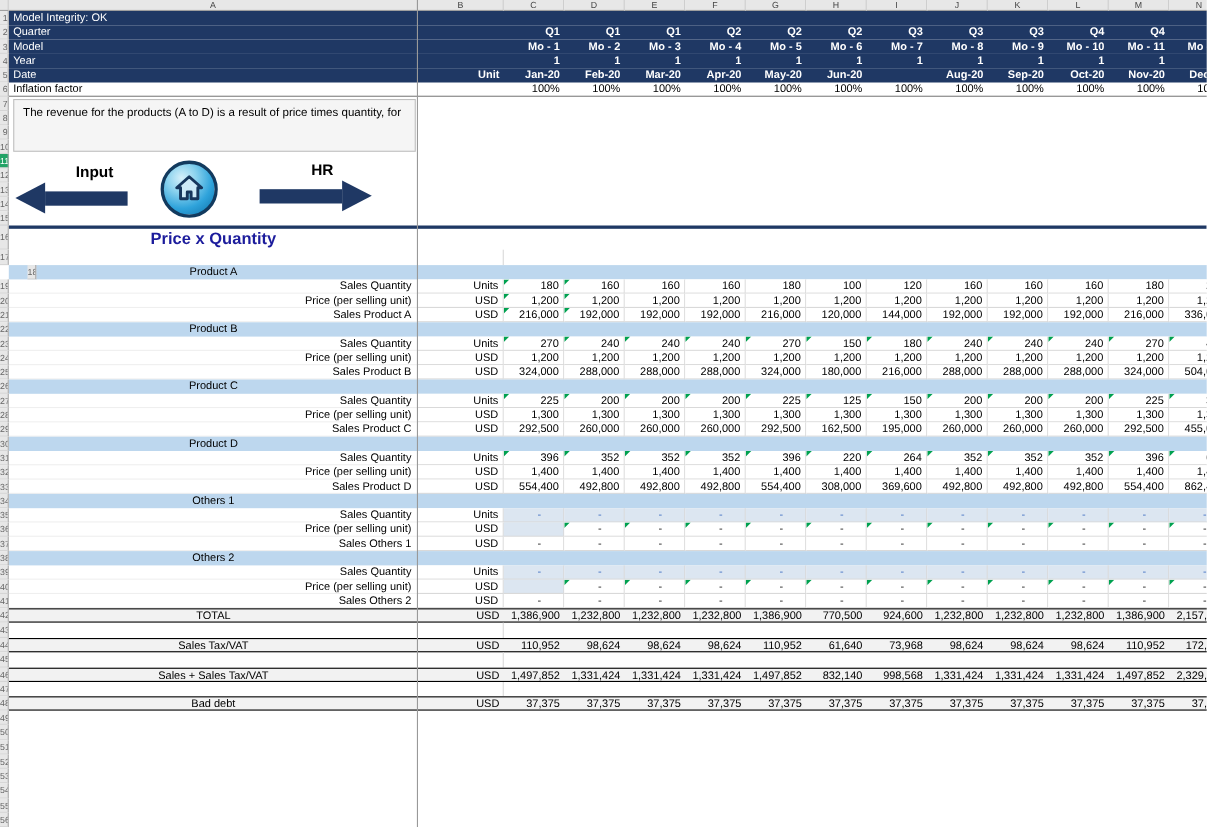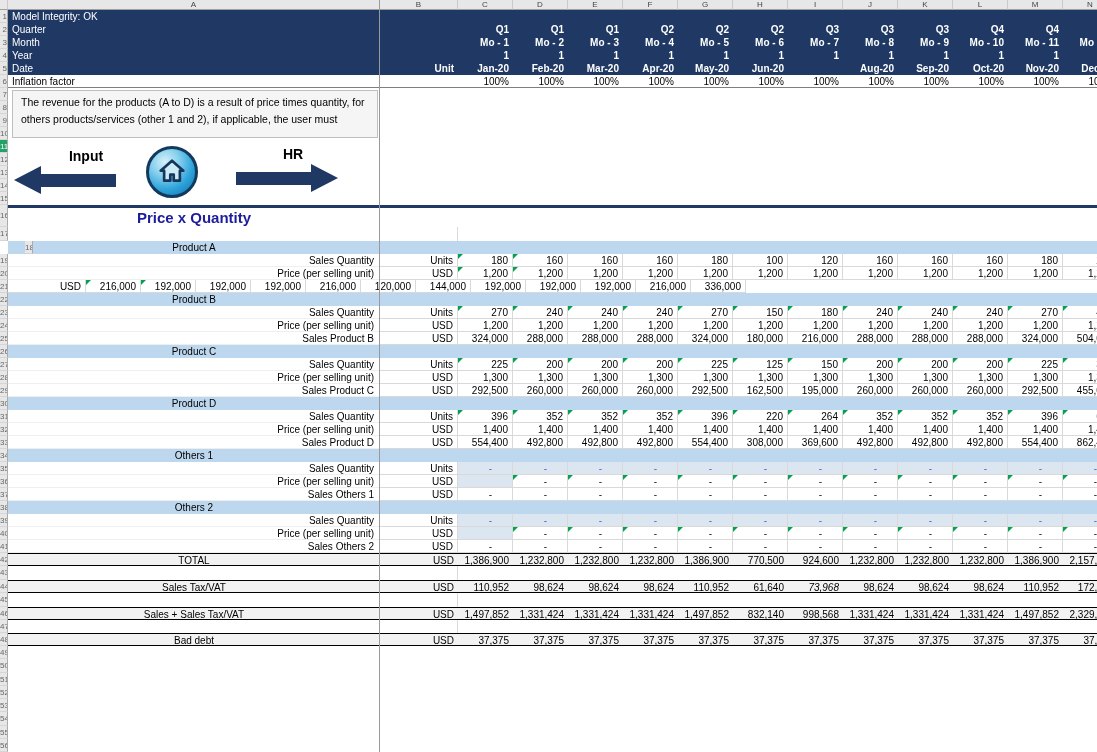--- a/index.html
+++ b/index.html
@@ -157,21 +157,21 @@
         <div class="cell hdr-val" style="width: 55px;">Q2</div>
         <div class="cell hdr-val" style="width: 55px;">Q2</div>
         <div class="cell hdr-val" style="width: 55px;">Q3</div>
         <div class="cell hdr-val" style="width: 55px;">Q3</div>
         <div class="cell hdr-val" style="width: 55px;">Q3</div>
         <div class="cell hdr-val" style="width: 55px;">Q4</div>
         <div class="cell hdr-val" style="width: 55px;">Q4</div>
         <div class="cell hdr-val" style="width: 55px;">Q4</div>
       </div>
       <div class="row hdr" style="height: 13px; line-height: 13px;">
-        <div class="cell lbl-left" style="width: 372px;">Month</div>
+        <div class="cell lbl-left" style="width: 372px;">Model</div>
         <div class="cell hdr-val" style="width: 78px;"></div>
         <div class="cell hdr-val" style="width: 55px;">Mo - 1</div>
         <div class="cell hdr-val" style="width: 55px;">Mo - 2</div>
         <div class="cell hdr-val" style="width: 55px;">Mo - 3</div>
         <div class="cell hdr-val" style="width: 55px;">Mo - 4</div>
         <div class="cell hdr-val" style="width: 55px;">Mo - 5</div>
         <div class="cell hdr-val" style="width: 55px;">Mo - 6</div>
         <div class="cell hdr-val" style="width: 55px;">Mo - 7</div>
         <div class="cell hdr-val" style="width: 55px;">Mo - 8</div>
         <div class="cell hdr-val" style="width: 55px;">Mo - 9</div>
@@ -263,20 +263,21 @@
         <div class="cell val gcell" style="width: 55px;">1,200</div>
         <div class="cell val gcell" style="width: 55px;">1,200</div>
         <div class="cell val gcell" style="width: 55px;">1,200</div>
         <div class="cell val gcell" style="width: 55px;">1,200</div>
         <div class="cell val gcell" style="width: 55px;">1,200</div>
         <div class="cell val gcell" style="width: 55px;">1,200</div>
         <div class="cell val gcell" style="width: 55px;">1,200</div>
         <div class="cell val gcell" style="width: 55px;">1,200</div>
       </div>
       <div class="row data" style="height: 13px; line-height: 13px;">
+        <div class="cell lbl-right" style="width: 372px;">Sales Product A</div>
         <div class="cell val gcell" style="width: 78px;">USD</div>
         <div class="cell val gcell" style="width: 55px;">216,000<div class="flag"></div></div>
         <div class="cell val gcell" style="width: 55px;">192,000<div class="flag"></div></div>
         <div class="cell val gcell" style="width: 55px;">192,000</div>
         <div class="cell val gcell" style="width: 55px;">192,000</div>
         <div class="cell val gcell" style="width: 55px;">216,000</div>
         <div class="cell val gcell" style="width: 55px;">120,000</div>
         <div class="cell val gcell" style="width: 55px;">144,000</div>
         <div class="cell val gcell" style="width: 55px;">192,000</div>
         <div class="cell val gcell" style="width: 55px;">192,000</div>
@@ -561,21 +562,21 @@
       </div>
       <div class="row summary" style="height: 13px; line-height: 13px;">
         <div class="cell lbl-center" style="width: 372px;">Sales Tax/VAT</div>
         <div class="cell val" style="width: 78px;">USD</div>
         <div class="cell val" style="width: 55px;">110,952</div>
         <div class="cell val" style="width: 55px;">98,624</div>
         <div class="cell val" style="width: 55px;">98,624</div>
         <div class="cell val" style="width: 55px;">98,624</div>
         <div class="cell val" style="width: 55px;">110,952</div>
         <div class="cell val" style="width: 55px;">61,640</div>
-        <div class="cell val" style="width: 55px; font-style: italic;">73,968</div>
+        <div class="cell val" style="width: 55px;">73,968</div>
         <div class="cell val" style="width: 55px;">98,624</div>
         <div class="cell val" style="width: 55px;">98,624</div>
         <div class="cell val" style="width: 55px;">98,624</div>
         <div class="cell val" style="width: 55px;">110,952</div>
         <div class="cell val" style="width: 55px;">172,592</div>
       </div>
       <div class="row blank" style="height: 14px; line-height: 14px;">
         <div class="cell " style="width: 372px;"></div>
         <div class="cell " style="width: 78px; border-right: 1px solid rgb(217, 217, 217);"></div>
       </div>
@@ -621,21 +622,20 @@
       <div class="row blank" style="height: 13.25px; line-height: 13.25px;"></div>
       <div class="row blank" style="height: 13.25px; line-height: 13.25px;"></div>
       <div class="row blank" style="height: 13.25px; line-height: 13.25px;"></div>
       <div class="row blank" style="height: 13.25px; line-height: 13.25px;"></div>
       <div class="row blank" style="height: 13.25px; line-height: 13.25px;"></div>
     </div>
   <div id="pane-line"></div>
 
   <div id="note-box">
     <div>The revenue for the products (A to D) is a result of price times quantity, for</div>
-    <div>others  products/services (other 1 and 2), if applicable, the user must</div>
   </div>
 
   <div id="nav-area">
     <div class="nav-label" id="lbl-input">Input</div>
     <div class="arrow left">
       <span class="head"></span>
       <span class="shaft"></span>
     </div>
     <div id="home-btn">
       <svg width="32" height="32" viewBox="0 0 24 24">

